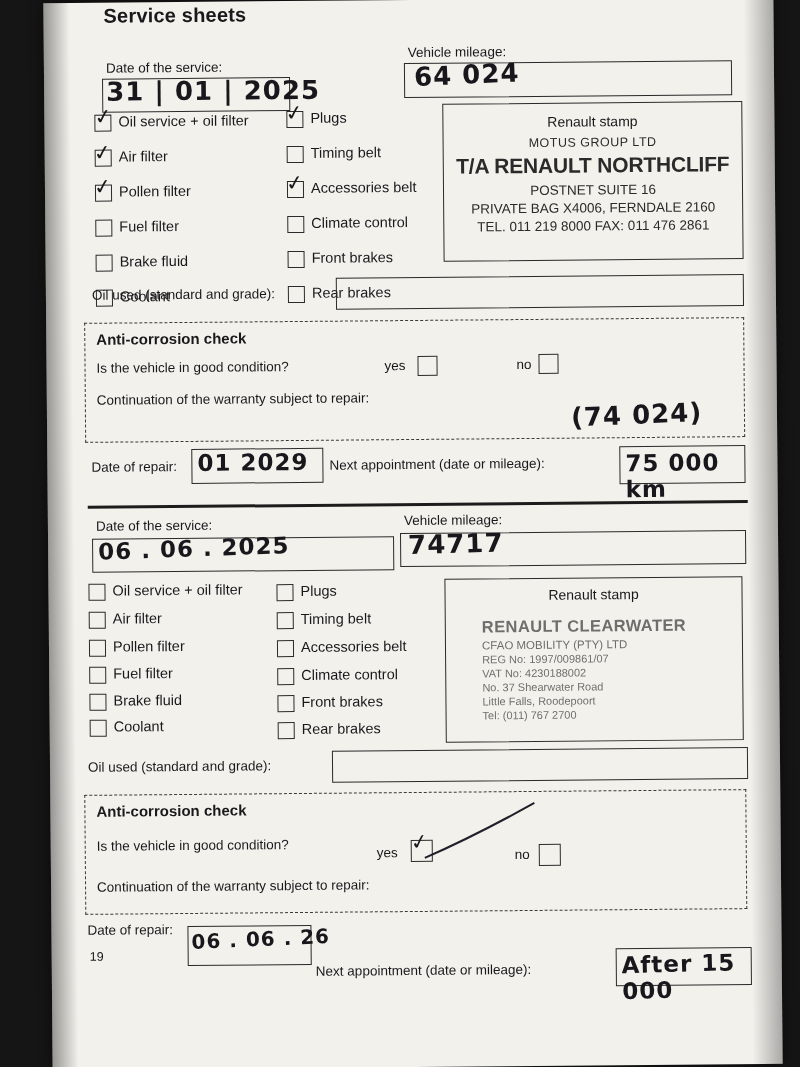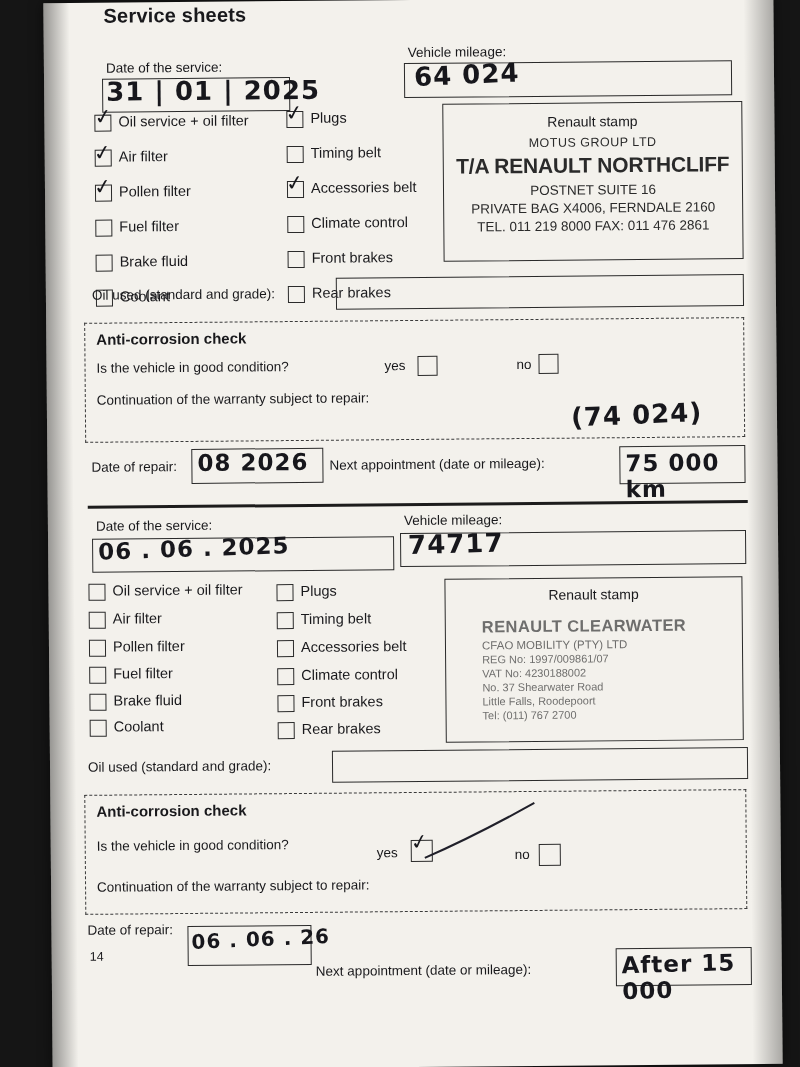--- a/index.html
+++ b/index.html
@@ -169,21 +169,21 @@
       <div class="fieldlabel" style="left:24px;top:358px;">Is the vehicle in good condition?</div>
       <div class="fieldlabel" style="left:312px;top:358px;">yes</div>
       <div class="cb" style="left:345px;top:356px;width:18px;height:18px;"></div>
       <div class="fieldlabel" style="left:444px;top:358px;">no</div>
       <div class="cb" style="left:466px;top:355px;width:18px;height:18px;"></div>
       <div class="fieldlabel" style="left:24px;top:390px;">Continuation of the warranty subject to repair:</div>
       <div class="hand hand-xl" style="left:498px;top:404px;transform:rotate(-2deg);">(74 024)</div>
 
       <div class="fieldlabel" style="left:18px;top:457px;">Date of repair:</div>
       <div class="box" style="left:118px;top:447px;width:130px;height:33px;"></div>
-      <div class="hand hand-l" style="left:124px;top:448px;">08 2026</div>
+      <div class="hand hand-l" style="left:124px;top:448px;">01 2029</div>
 
       <div class="fieldlabel" style="left:256px;top:457px;">Next appointment (date or mileage):</div>
       <div class="box" style="left:546px;top:448px;width:124px;height:36px;"></div>
       <div class="hand hand-l" style="left:552px;top:452px;">75 000 km</div>
     </div>
 
     <div class="rule" style="top:503px;"></div>
 
     <div>
 
@@ -263,16 +263,16 @@
 
       <div class="fieldlabel" style="left:10px;top:920px;">Date of repair:</div>
       <div class="box" style="left:110px;top:924px;width:122px;height:38px;"></div>
       <div class="hand hand-m" style="left:114px;top:928px;transform:rotate(-2deg);">06 . 06 . 26</div>
 
       <div class="fieldlabel" style="left:238px;top:963px;">Next appointment (date or mileage):</div>
       <div class="box" style="left:538px;top:950px;width:134px;height:36px;"></div>
       <div class="hand hand-l" style="left:544px;top:954px;transform:rotate(-1deg);">After 15 000</div>
     </div>
 
-    <div class="pnum" style="left:12px;top:947px;">14</div>
+    <div class="pnum" style="left:12px;top:947px;">19</div>
 
   </div>
 </div>
 
 </body></html>

